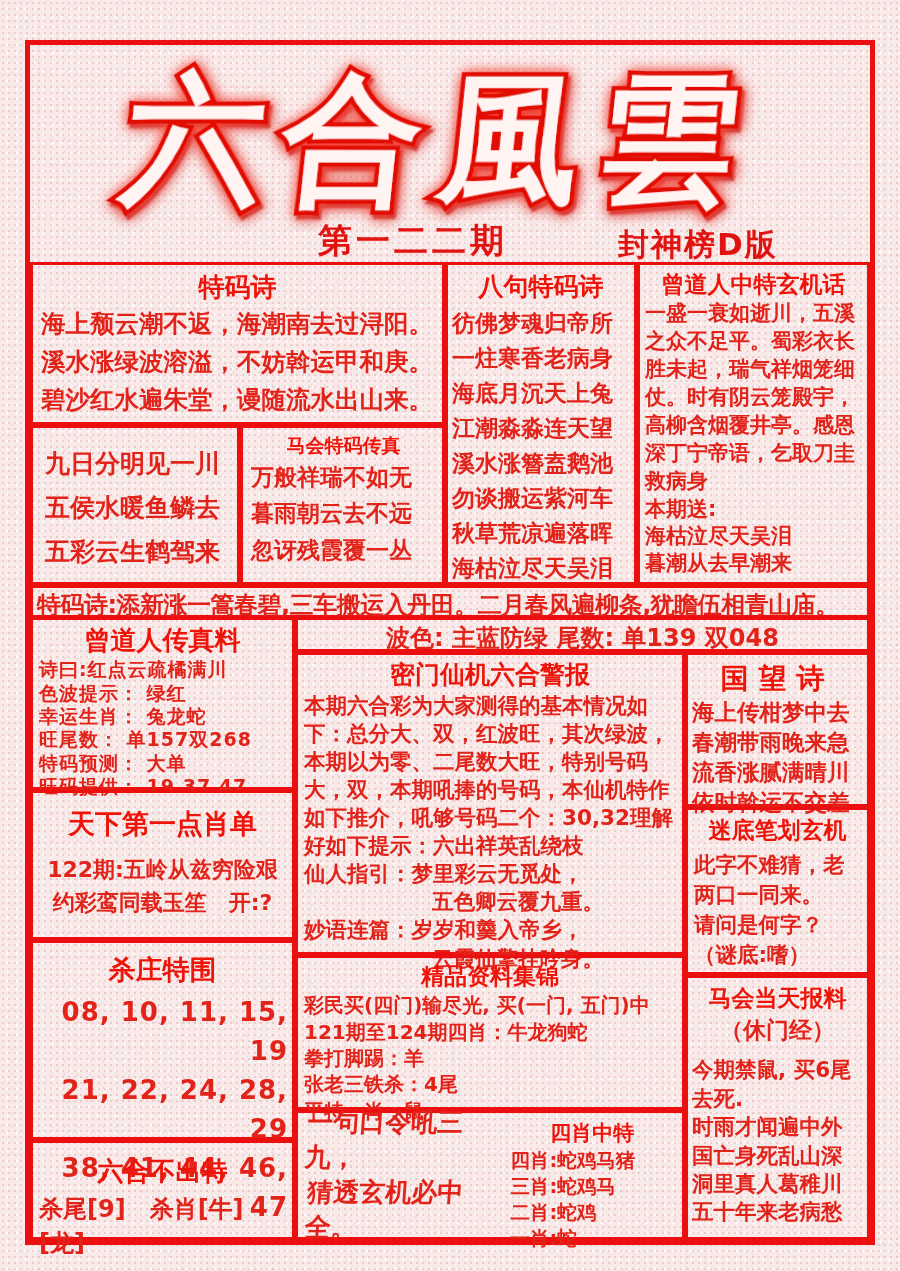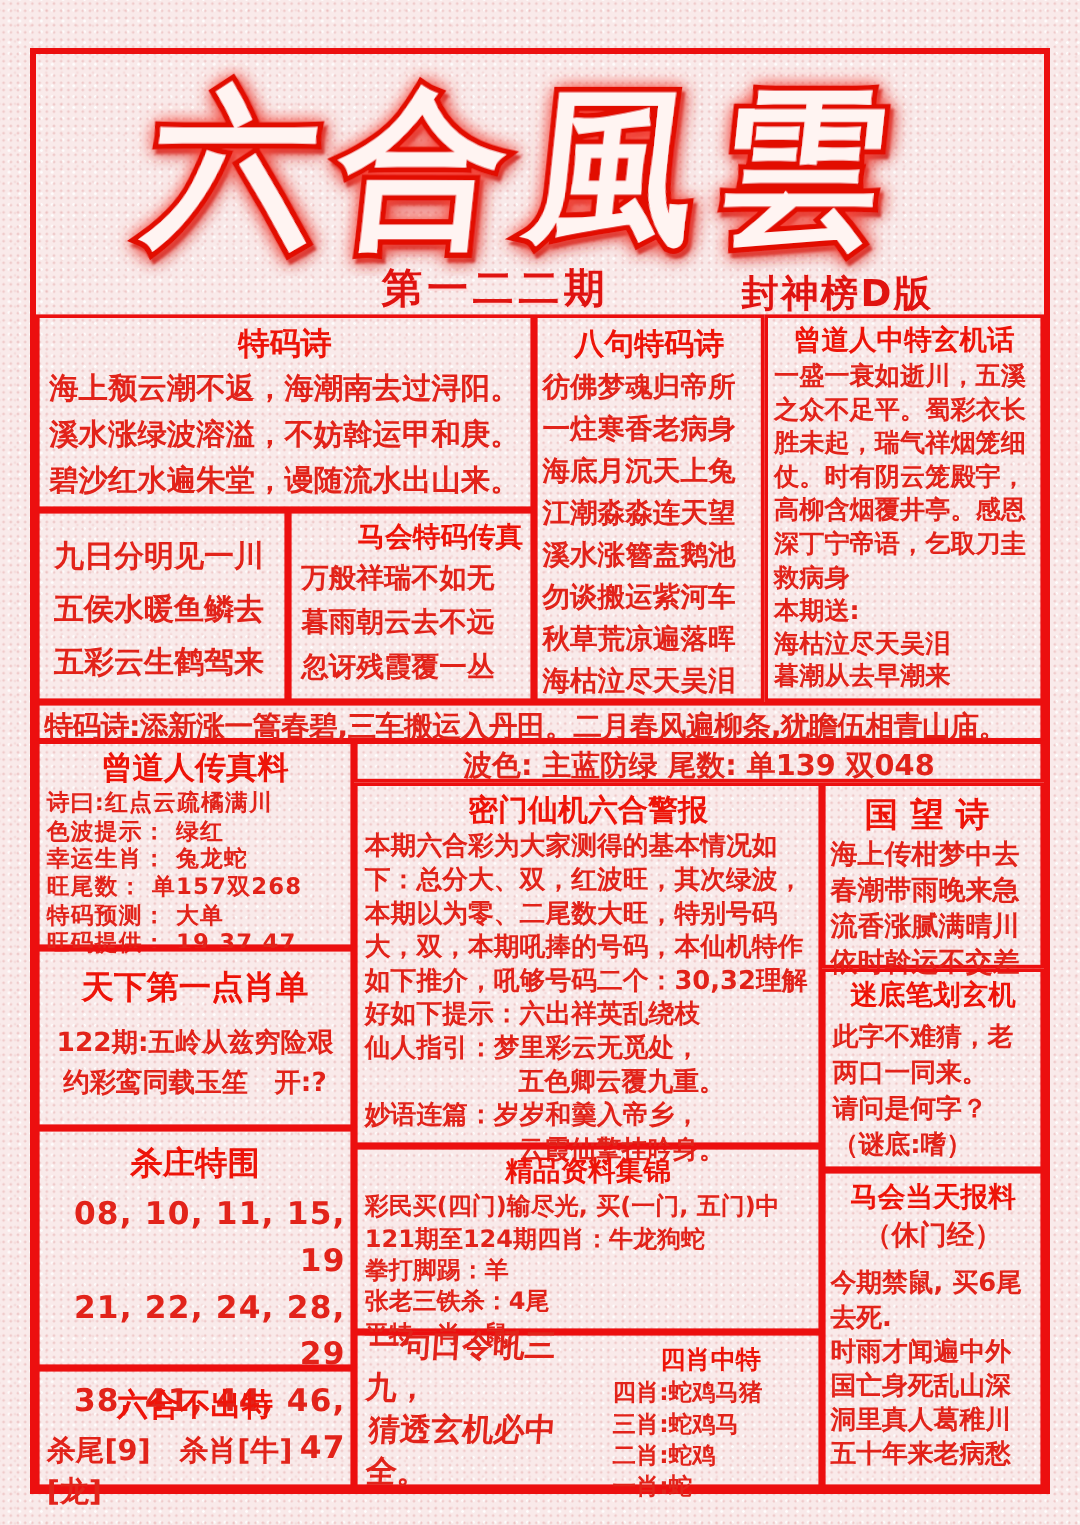--- a/index.html
+++ b/index.html
@@ -43,21 +43,21 @@
     font-size: 31px; letter-spacing: 2px; color: #e01310;
     text-shadow: 1px 1px 0 #ffd9d9;
   }
   
   .boxA { left: 30px; top: 262px; width: 415px; height: 163px; padding: 4px 8px; }
   .boxA .ttl { font-size: 26px; }
   .boxA .ln { font-size: 24.5px; line-height: 1.55; }
   .boxB { left: 30px; top: 425px; width: 210px; height: 160px; padding: 14px 6px 0 12px; }
   .boxB .ln { font-size: 25px; line-height: 1.75; }
   .boxC { left: 240px; top: 425px; width: 205px; height: 160px; padding: 4px 6px 0 8px; }
-  .boxC .ttl { font-size: 23px; text-align: right; }
+  .boxC .ttl { font-size: 19px; text-align: center; }
   .boxC .ln { font-size: 23px; line-height: 1.6; }
   .boxD { left: 445px; top: 262px; width: 192px; height: 323px; padding: 4px 4px; }
   .boxD .ttl { font-size: 25px; margin-bottom: 2px; }
   .boxD .ln { font-size: 23px; line-height: 1.52; }
   .boxE { left: 637px; top: 262px; width: 233px; height: 323px; padding: 3px 5px; }
   .boxE .ttl { font-size: 23px; }
   .boxE .body { font-size: 21px; line-height: 1.33; }
   .boxE .ln { font-size: 21px; line-height: 1.3; }
   
   .strip { left: 30px; top: 585px; width: 840px; height: 33px; padding: 1px 4px;

